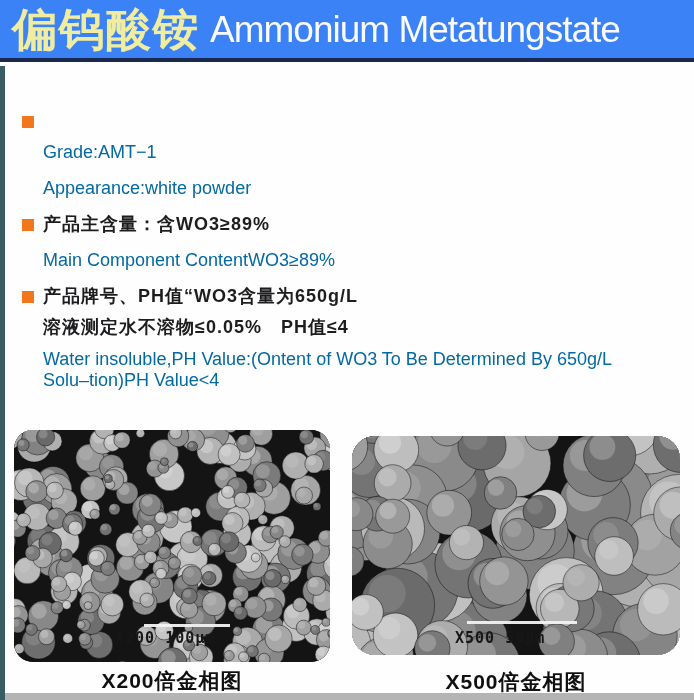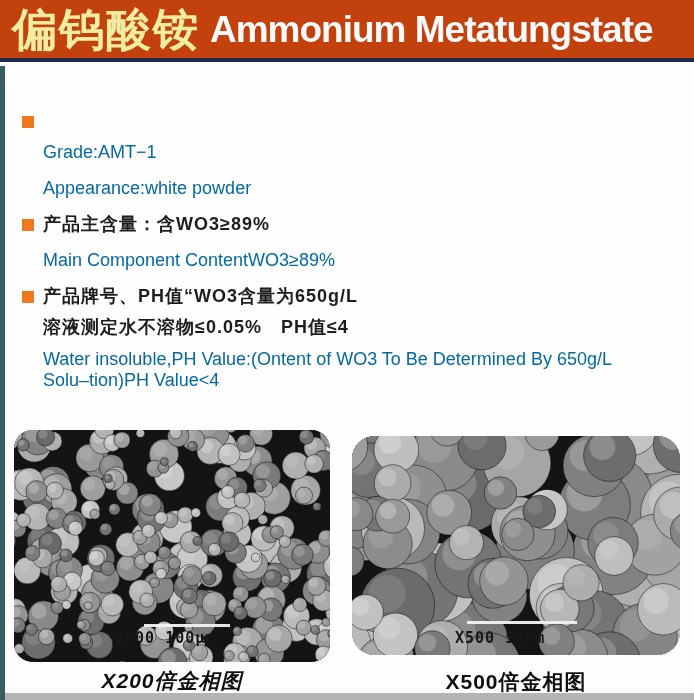--- a/index.html
+++ b/index.html
@@ -4,29 +4,29 @@
 <style>
   html,body{margin:0;padding:0;background:#e9e9e9;}
   .page{
     position:relative;width:694px;height:700px;background:#fefefe;
     overflow:hidden;font-family:"Liberation Sans","DejaVu Sans",sans-serif;
     margin:0 auto;
   }
   
   .header{
     position:absolute;left:0;top:0;width:694px;height:62px;
-    background:#c2410c;border-bottom:4px solid #1b2951;
+    background:#3b82f6;border-bottom:4px solid #1b2951;
     display:flex;align-items:center;white-space:nowrap;box-sizing:border-box;
     padding-left:12px;
   }
   .title-zh{
     font-size:45px;font-weight:bold;color:#f1eda0;letter-spacing:2px;line-height:1;
   }
   .title-en{
-    font-size:37px;font-weight:bold;color:#fafafa;letter-spacing:-1px;
+    font-size:37px;font-weight:normal;color:#fafafa;letter-spacing:-1px;
     margin-left:10px;line-height:1;
   }
   
   .left-line{position:absolute;left:0;top:66px;width:5px;height:634px;background:#375c63;z-index:5;}
   .bottom-bar{position:absolute;left:0;bottom:0;width:694px;height:7px;background:#b4b4b4;z-index:4;}
   
   .content{position:absolute;left:0;top:66px;width:694px;padding:44px 0 0 22px;box-sizing:border-box;}
   .row{display:flex;align-items:flex-start;margin-bottom:13px;line-height:23px;}
   .bullet{width:12px;height:12px;background:#f1761c;margin:6px 9px 0 0;flex:none;}
   .indent{padding-left:21px;}
@@ -37,21 +37,21 @@
   
   .figure{position:absolute;}
   .fig-1{left:14px;top:430px;width:316px;}
   .fig-2{left:352px;top:436px;width:328px;}
   .sem{border-radius:18px;overflow:hidden;background:#141414;display:block;line-height:0;}
   .fig-1 .sem{width:316px;height:232px;border-radius:19px;}
   .fig-2 .sem{width:328px;height:219px;border-radius:23px;}
   .caption{
     text-align:center;font-weight:bold;color:#101010;font-size:21px;letter-spacing:1px;
   }
-  .fig-1 .caption{margin-top:5px;font-style:italic;}
+  .fig-1 .caption{margin-top:5px;}
   .fig-2 .caption{margin-top:13px;}
   svg text{font-family:"DejaVu Sans Mono","Liberation Mono",monospace;}
 </style>
 </head>
 <body>
 
 <div class="page">
 
   <div class="header">
     <span class="title-zh">偏钨酸铵</span>

